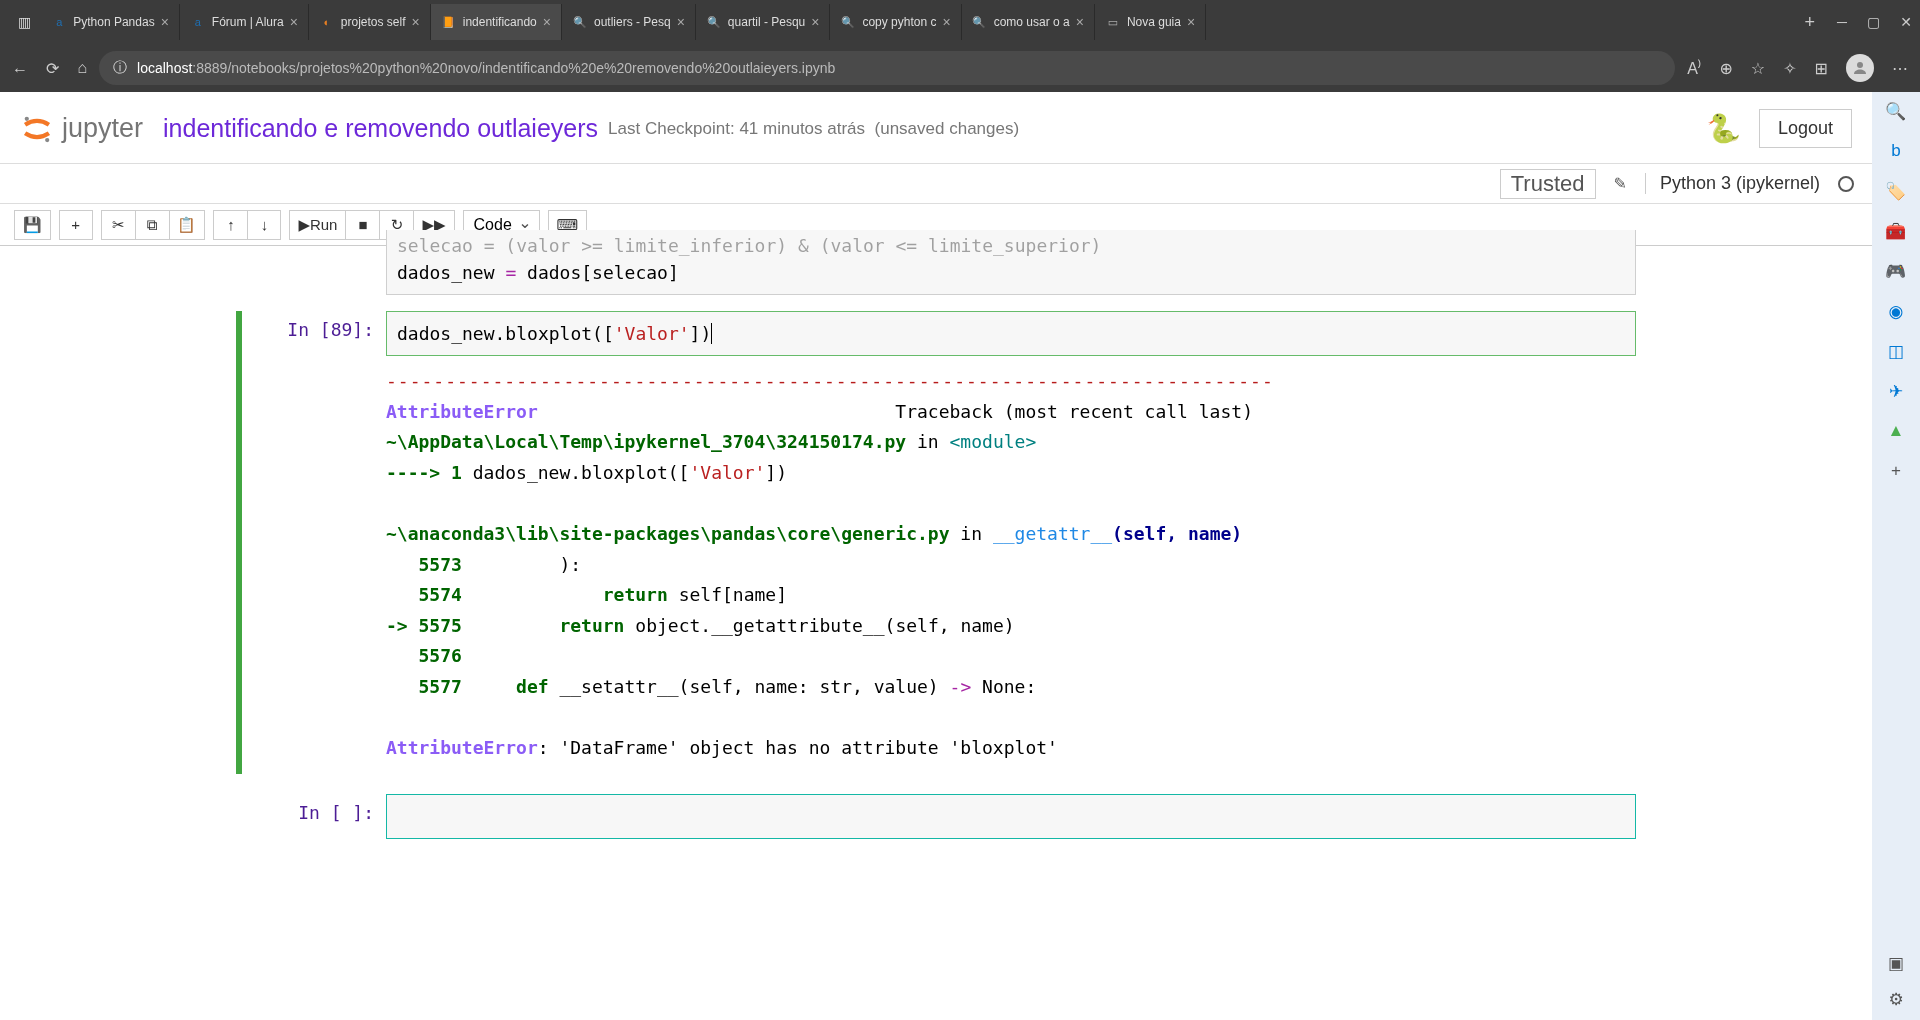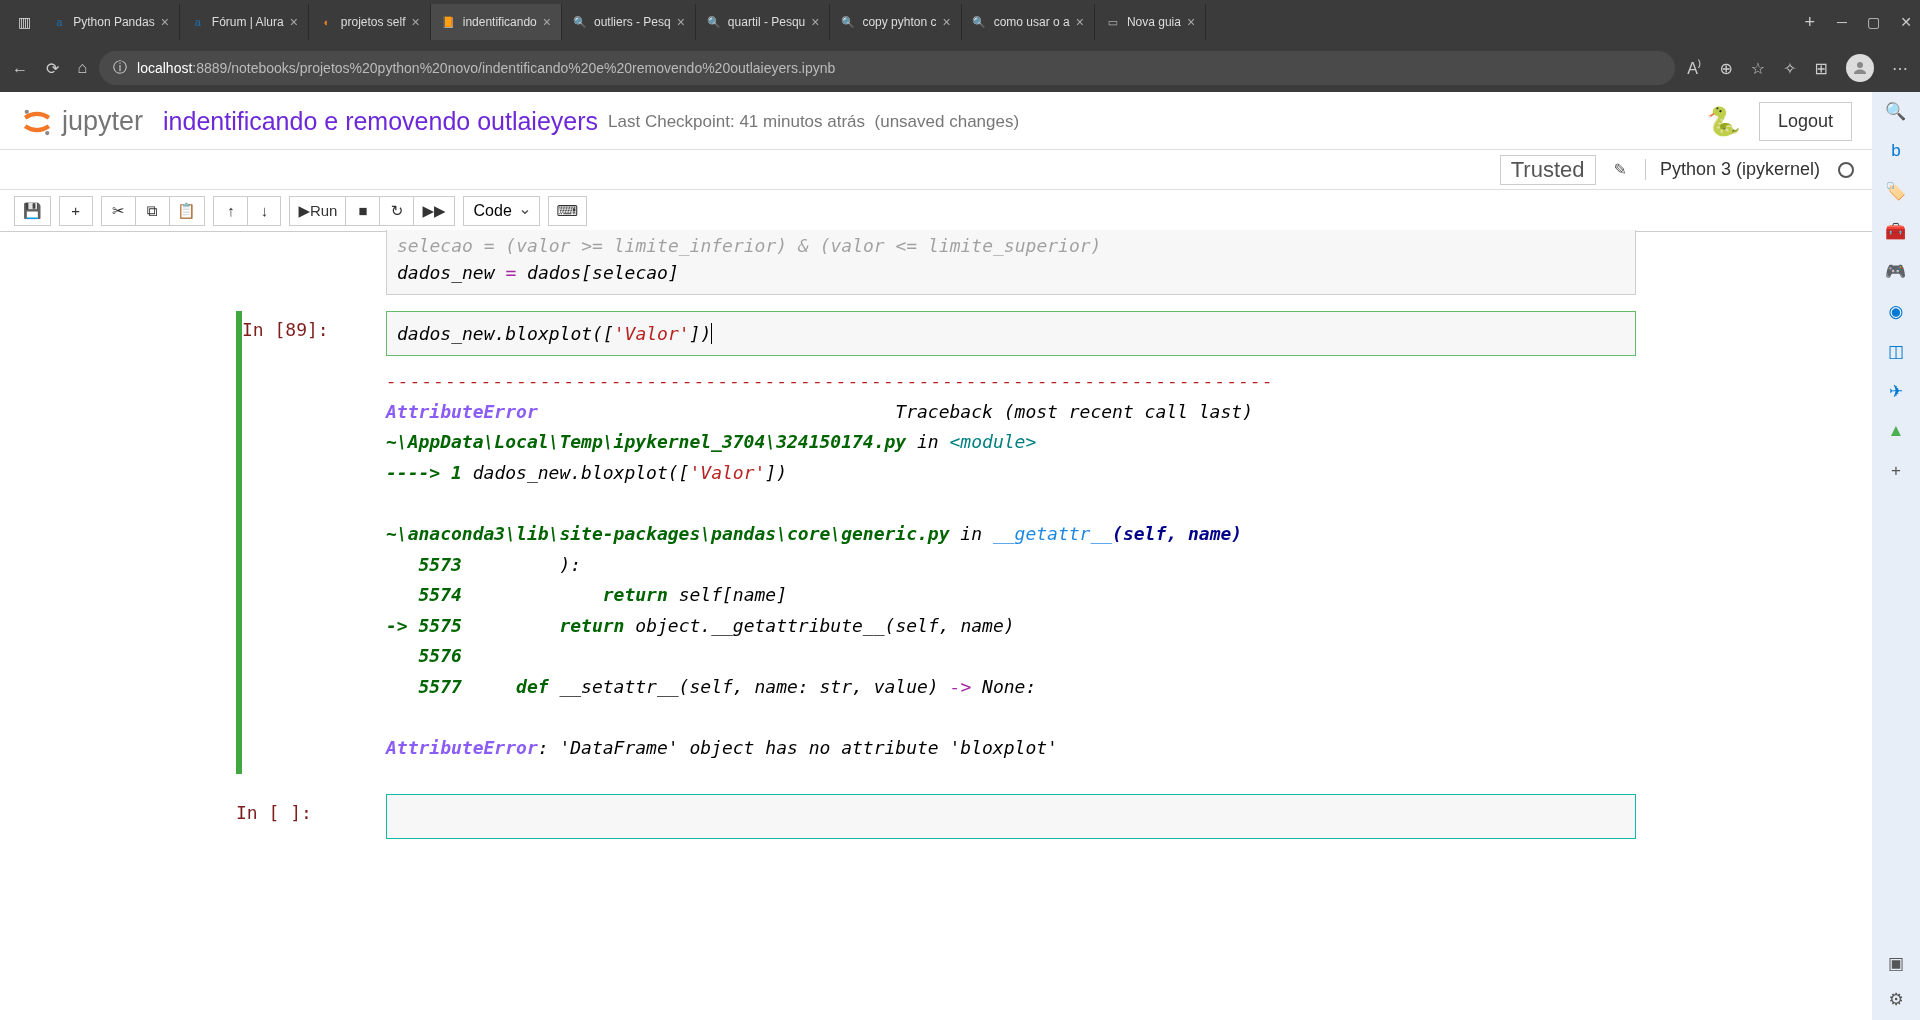--- a/index.html
+++ b/index.html
@@ -28,21 +28,21 @@
 
 
 .edge-sidebar { position: absolute; right: 0; top: 92px; bottom: 0; width: 48px; background: #e7eef7; display: flex; flex-direction: column; align-items: center; padding-top: 8px; gap: 18px; }
 .edge-sidebar .sb-icon { width: 22px; height: 22px; display: flex; align-items: center; justify-content: center; font-size: 17px; cursor: pointer; }
 .edge-sidebar .bottom { margin-top: auto; margin-bottom: 10px; display: flex; flex-direction: column; gap: 14px; align-items: center; }
 
 
 .page { position: absolute; left: 0; right: 48px; top: 92px; bottom: 0; background: #fff; overflow: hidden; }
 
 
-.jp-header { padding: 6px 20px 4px 20px; border-bottom: 1px solid #ddd; display: flex; align-items: center; height: 58px; }
+.jp-header { padding: 6px 20px 4px 20px; border-bottom: 1px solid #ddd; display: flex; align-items: center; height: 72px; }
 .jp-logo { display: flex; align-items: center; gap: 8px; margin-right: 20px; }
 .jp-logo svg { width: 34px; height: 34px; }
 .jp-logo-text { font-size: 27px; color: #757575; }
 .notebook-name { font-size: 25px; color: #6d28d9; margin-right: 10px; }
 .checkpoint { font-size: 17px; color: #777; }
 .jp-header-right { margin-left: auto; display: flex; align-items: center; gap: 18px; }
 .py-logo { font-size: 28px; }
 .logout-btn { border: 1px solid #ccc; background: #fff; padding: 8px 18px; font-size: 18px; color: #333; cursor: pointer; }
 
 
@@ -62,22 +62,22 @@
 .tb-group .tb-btn:last-child { border-right: 1px solid #ccc; }
 .tb-select { border: 1px solid #ccc; height: 30px; padding: 0 26px 0 10px; font-size: 16px; background: #fff; appearance: none; position: relative; }
 .select-wrap { position: relative; display: inline-block; }
 .select-wrap::after { content: "⌄"; position: absolute; right: 8px; top: 3px; pointer-events: none; color: #555; }
 
 
 .notebook { position: absolute; left: 0; right: 0; top: 138px; bottom: 0; overflow-y: scroll; padding: 0 50px 40px 50px; }
 .notebook-inner { max-width: 1400px; margin: 0 auto; }
 
 .cell { display: flex; margin-bottom: 6px; }
-.cell .prompt { width: 150px; padding: 8px 12px 0 0; font-family: "Consolas", monospace; font-size: 18px; color: #7f1d1d; flex-shrink: 0; }
-.cell .body { flex: 1; font-style: italic; }
+.cell .prompt { width: 150px; text-align: right; padding: 8px 12px 0 0; font-family: "Consolas", monospace; font-size: 18px; color: #4c1d95; flex-shrink: 0; }
+.cell .body { flex: 1; }
 .code-input { border: 1px solid #14b8a6; background: #f7f7f7; padding: 8px 10px; font-family: "Consolas", monospace; font-size: 18px; line-height: 1.5; white-space: pre; }
 .cell.selected { border-left: 6px solid #42A641; padding-left: 0; }
 .cell.selected .prompt { width: 144px; }
 .cell.selected .code-input { border-color: #66BB6A; background: #f7f7f7; }
 
 .partial-code { border: 1px solid #cfcfcf; border-top: none; background: #f7f7f7; padding: 2px 10px 8px 10px; font-family: "Consolas", monospace; font-size: 18px; line-height: 1.5; white-space: pre; }
 
 .output { padding: 10px 0 10px 0; font-family: "Consolas", monospace; font-size: 18px; line-height: 1.7; white-space: pre-wrap; }
 .ansi-red { color: #8b5cf6; font-weight: bold; }
 .ansi-green { color: #006400; font-weight: bold; }

